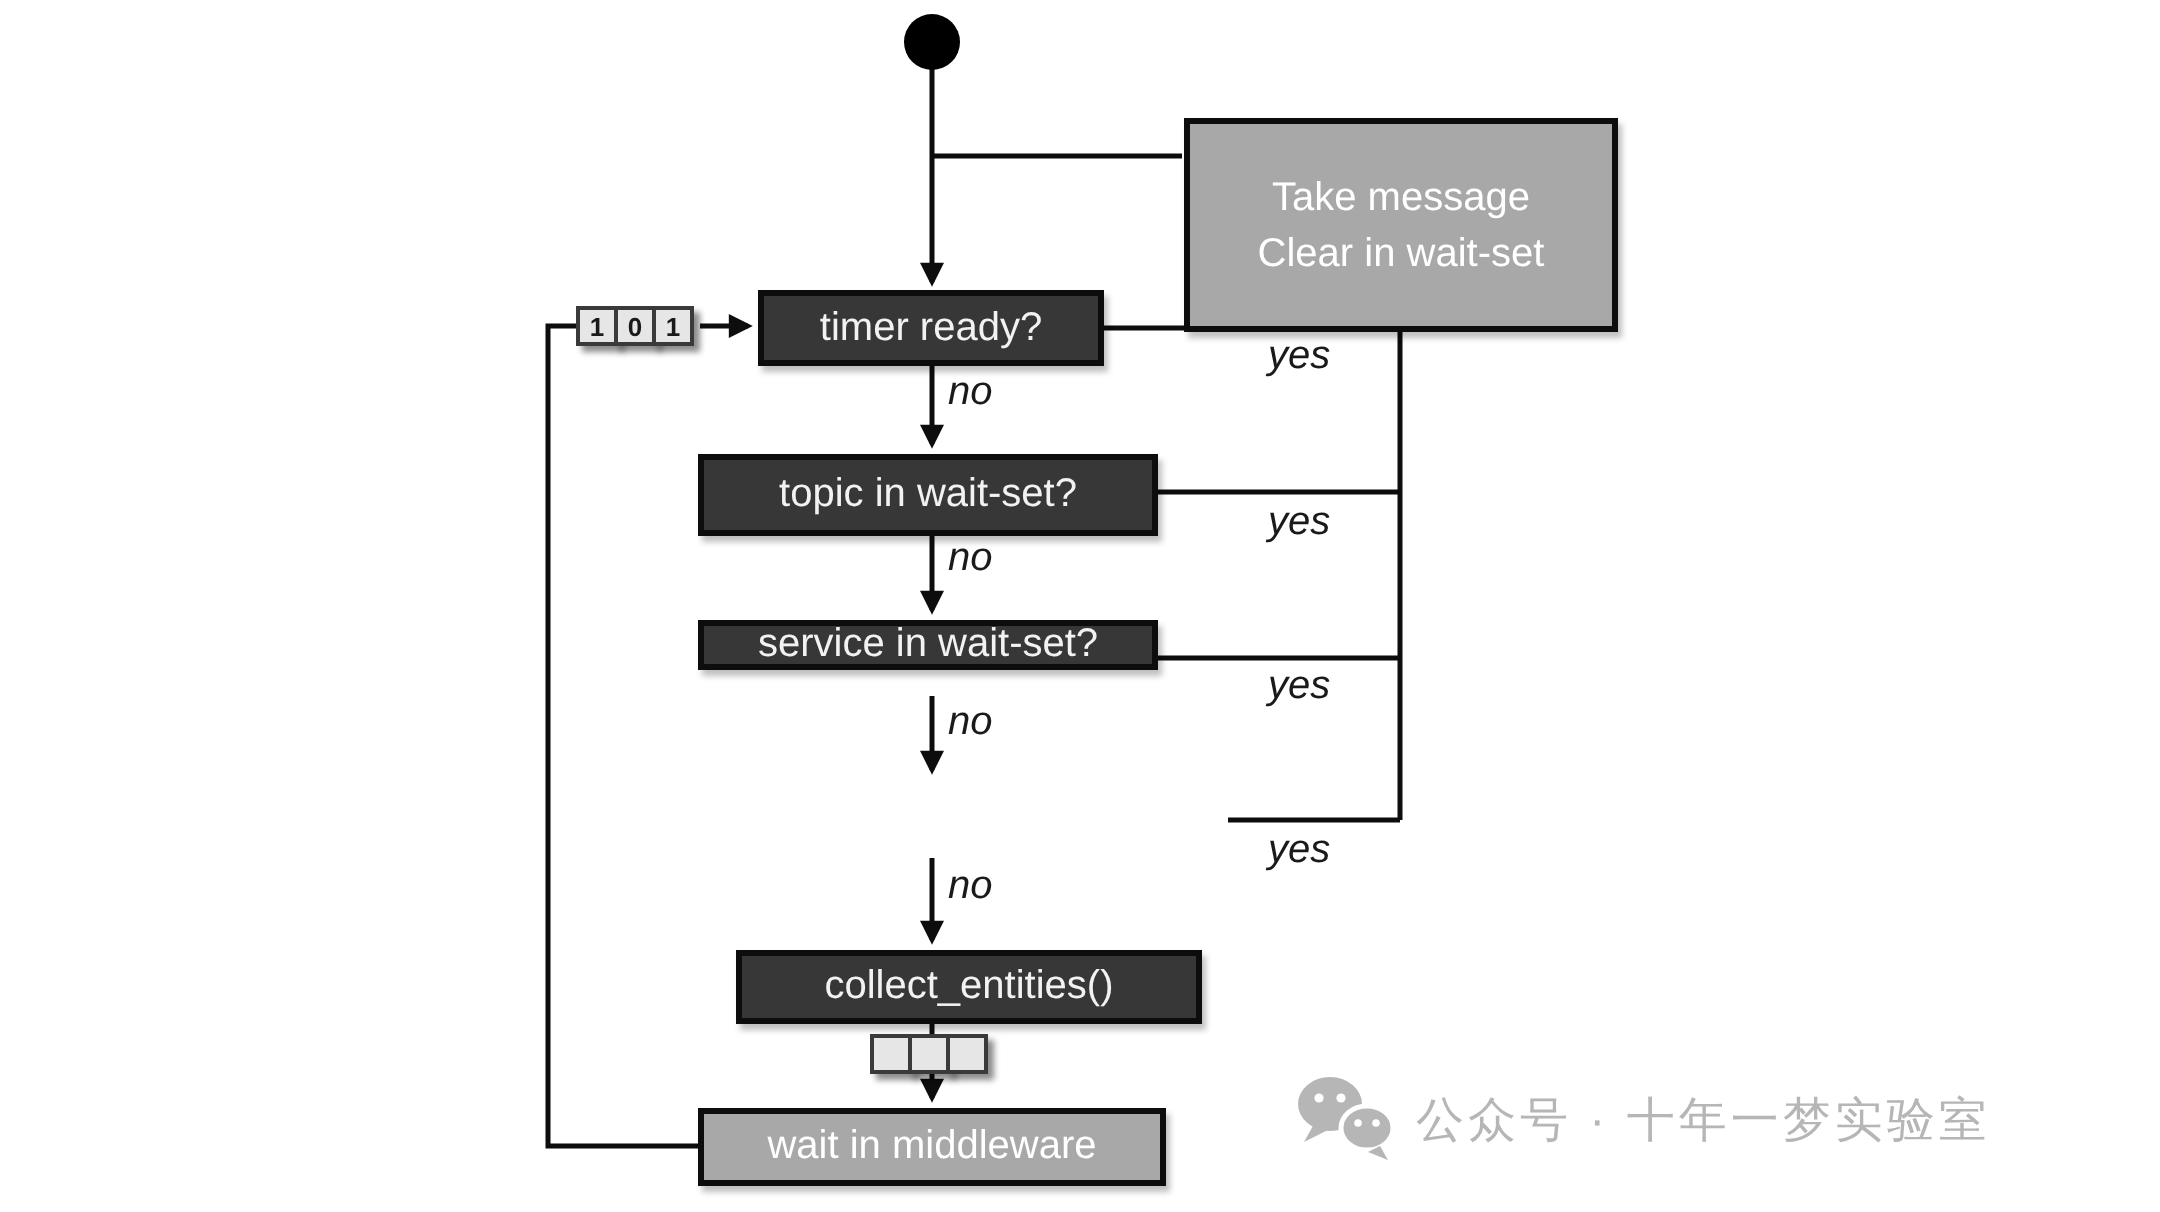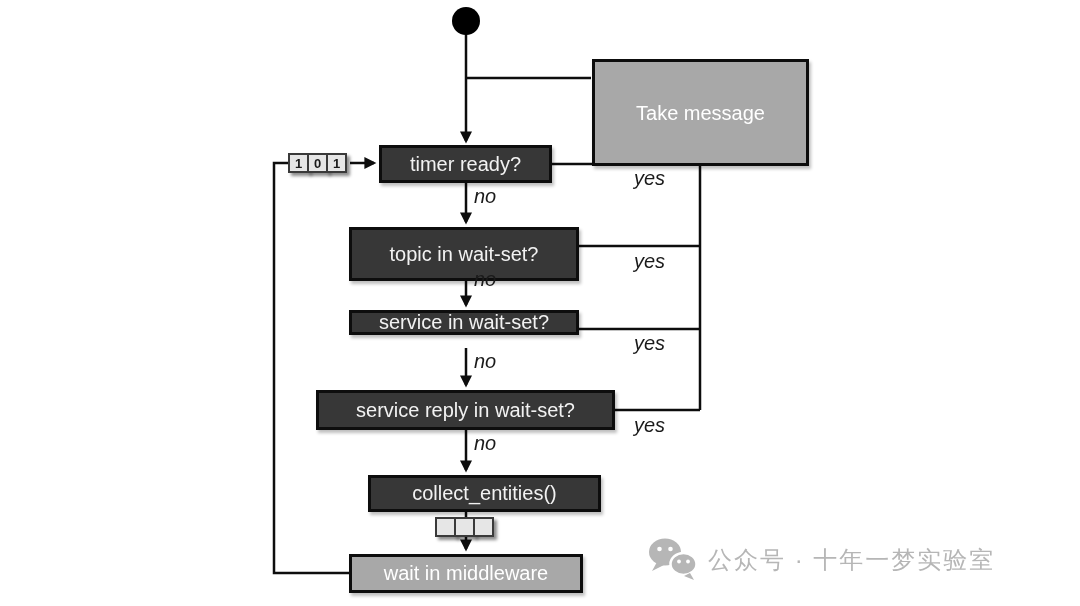--- a/index.html
+++ b/index.html
@@ -107,30 +107,30 @@
       <path d="M349,573 L274,573 L274,163 L290,163"></path>
       <line x1="350" y1="163" x2="374" y2="163" marker-end="url(#arr)"></line>
     </g>
   </svg>
 
   <div class="start-circle" style="left:452px;top:7px;"></div>
 
   <div class="node node-gray" style="left:592px;top:23px;width:217px;height:107px;margin-top:36px;">
     <div class="action-lines">
       <div>Take message</div>
+      <div>Clear in wait-set</div>
     </div>
   </div>
 
   <div class="node node-dark" style="left:379px;top:145px;width:173px;height:38px;">timer ready?</div>
 
-  <div class="node node-dark" style="left:349px;top:227px;width:230px;height:54px;">topic in wait-set?</div>
+  <div class="node node-dark" style="left:349px;top:227px;width:230px;height:41px;">topic in wait-set?</div>
 
   <div class="node node-dark" style="left:349px;top:310px;width:230px;height:25px;">service in wait-set?</div>
 
-  <div class="node node-dark" style="left:316px;top:390px;width:299px;height:40px;">service reply in wait-set?</div>
 
   <div class="node node-dark" style="left:368px;top:475px;width:233px;height:37px;">collect_entities()</div>
 
   <div class="node node-gray" style="left:349px;top:554px;width:234px;height:39px;text-align:center;">wait in middleware</div>
 
   <div class="cells" style="left:288px;top:153px;">
     <div class="cell">1</div>
     <div class="cell">0</div>
     <div class="cell">1</div>
   </div>

